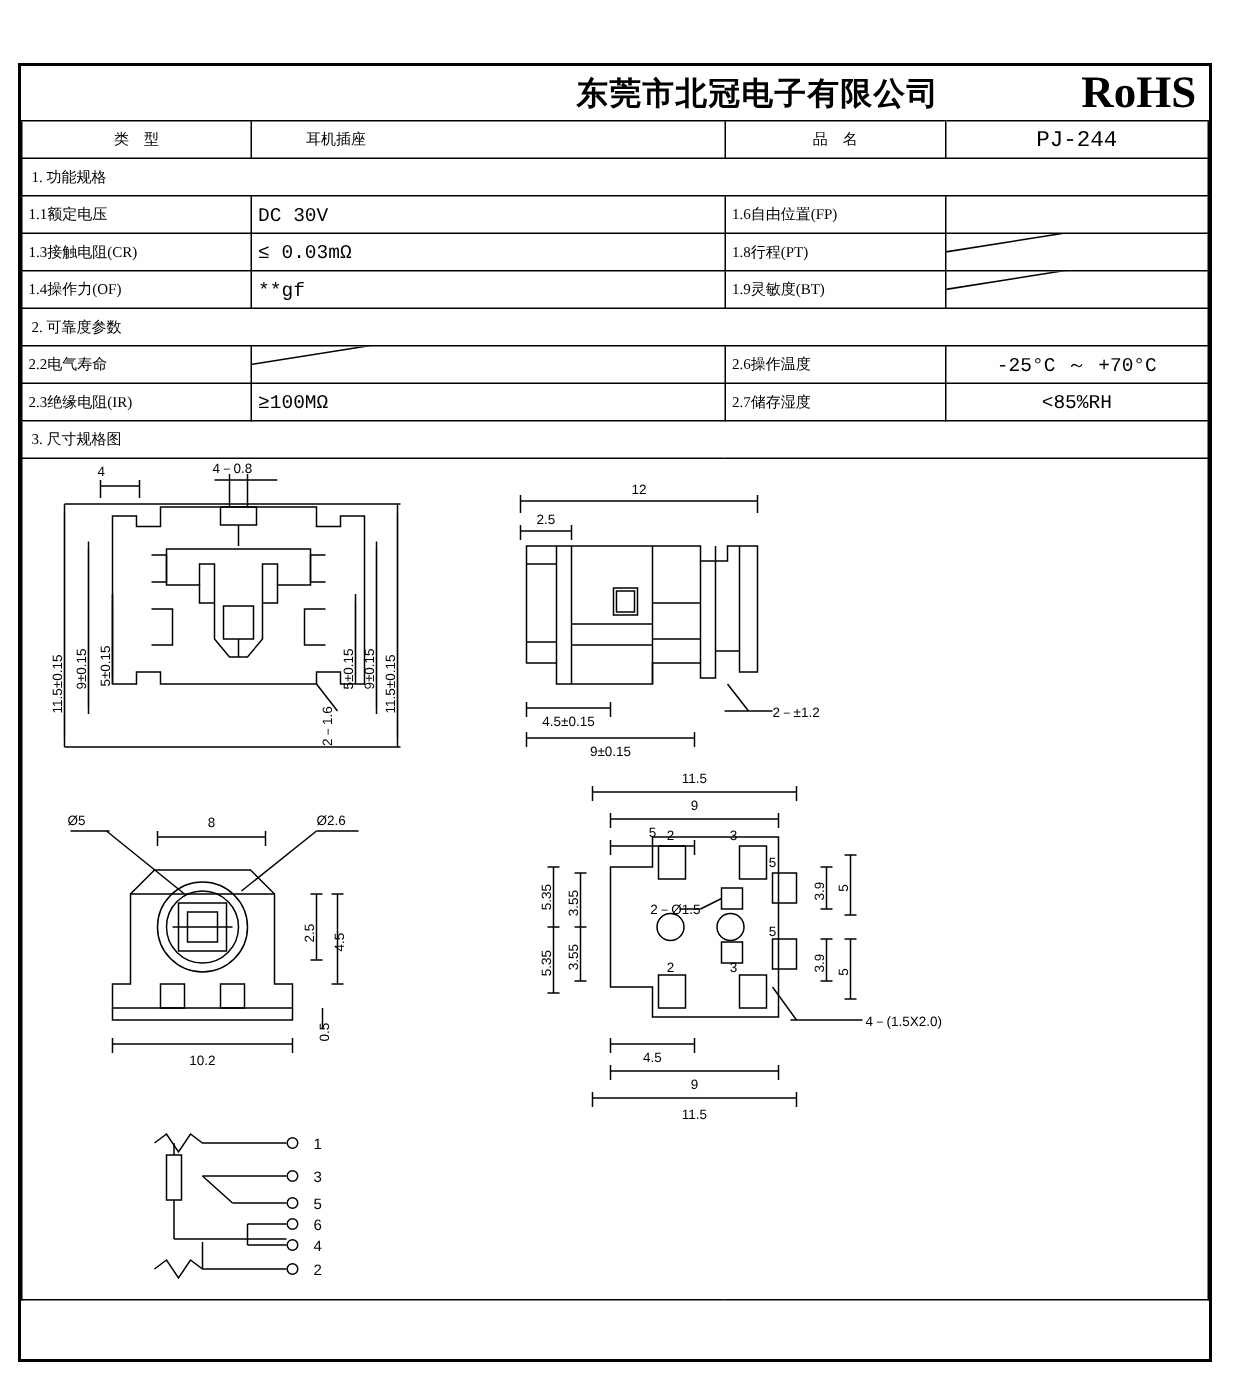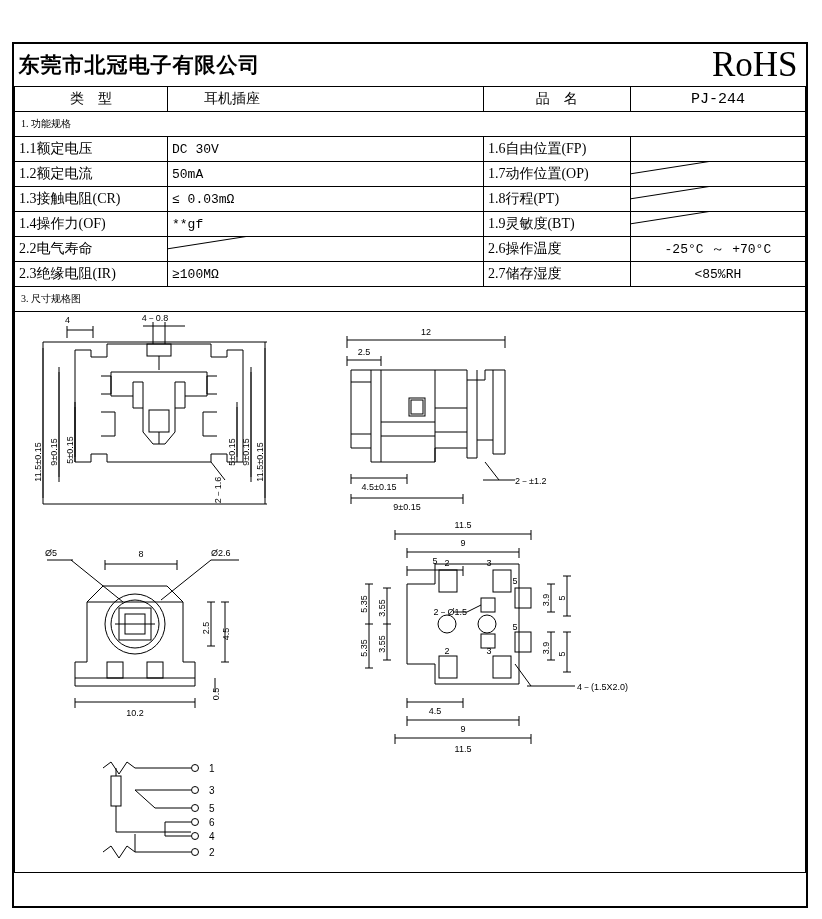--- a/index.html
+++ b/index.html
@@ -25,33 +25,34 @@
     height:22px;
     vertical-align:middle;
     font-family:"Liberation Serif", serif;
   }
   .title-row td{
     border:none;
     border-bottom:1px solid #000;
     height:34px;
   }
   .company{
-    text-align:left;
+    text-align:right;
     font-size:21px;
     font-weight:bold;
     letter-spacing:1px;
   }
   .rohs{
     text-align:right;
-    font-size:35px;
+    font-size:30px;
     font-family:"Liberation Serif", serif;
     padding-right:8px;
     width:130px;
-  }
-  .lbl{font-size:14px;}
+    font-weight:bold;
+  }
+  .lbl{font-size:10px;}
   .ctr{text-align:center;}
   .section{font-size:10px;padding-left:6px;}
   .val{font-family:Liberation Mono, monospace;font-size:13px;}
   .slash{position:relative;overflow:hidden;}
   .slash:after{
     content:"";
     position:absolute;
     left:-4px;top:50%;
     width:140%;
     height:1px;
@@ -90,38 +91,35 @@
     <tr>
       <td colspan="4" class="section">1.  功能规格</td>
     </tr>
     <tr>
       <td class="lbl">1.1额定电压</td>
       <td class="val">DC  30V</td>
       <td class="lbl">1.6自由位置(FP)</td>
       <td class="val"></td>
     </tr>
     <tr>
-      <td class="lbl">1.2额定电流</td>
-      <td class="val">50mA</td>
-      <td class="lbl">1.7动作位置(OP)</td>
-      <td class="val slash"></td>
-    </tr>
-    <tr>
       <td class="lbl">1.3接触电阻(CR)</td>
       <td class="val">≤ 0.03mΩ</td>
       <td class="lbl">1.8行程(PT)</td>
       <td class="val slash"></td>
     </tr>
     <tr>
       <td class="lbl">1.4操作力(OF)</td>
       <td class="val">**gf</td>
       <td class="lbl">1.9灵敏度(BT)</td>
       <td class="val slash"></td>
     </tr>
 
+    <tr>
+      <td colspan="4" class="section">2.  可靠度参数</td>
+    </tr>
     <tr>
       <td class="lbl">2.2电气寿命</td>
       <td class="val slash"></td>
       <td class="lbl">2.6操作温度</td>
       <td class="val ctr">-25°C  ～  +70°C</td>
     </tr>
     <tr>
       <td class="lbl">2.3绝缘电阻(IR)</td>
       <td class="val">≥100MΩ</td>
       <td class="lbl">2.7储存湿度</td>

